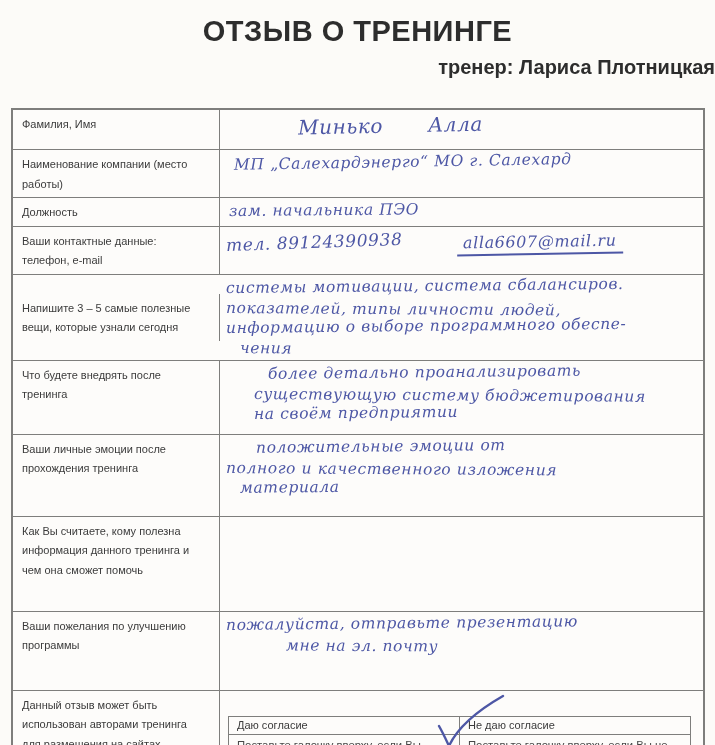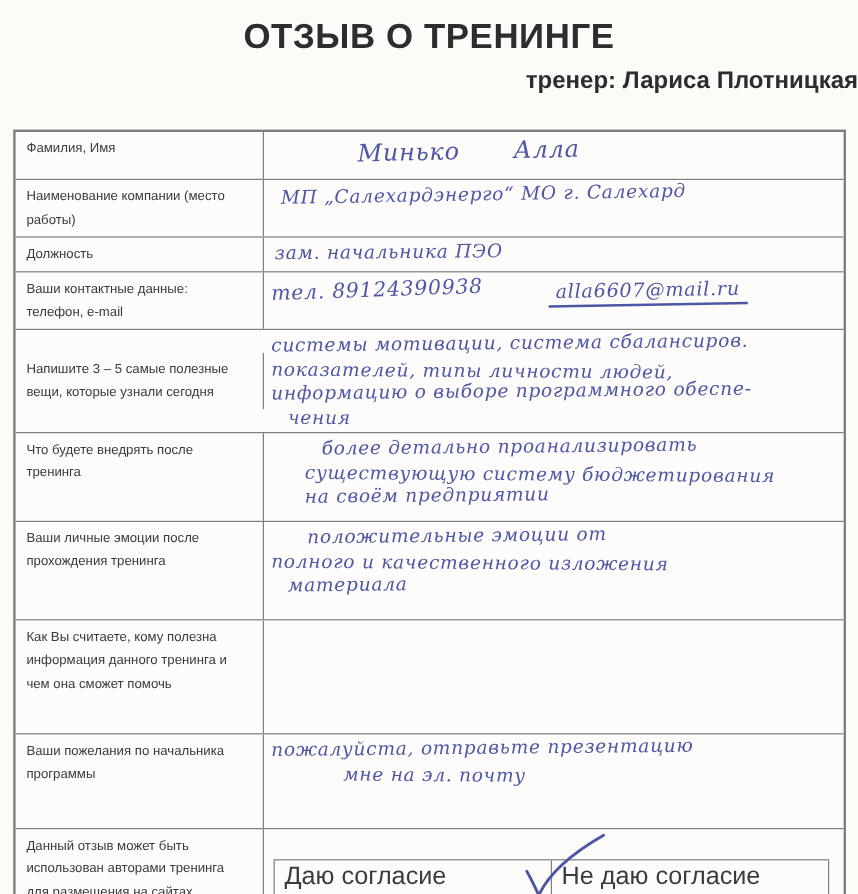--- a/index.html
+++ b/index.html
@@ -114,21 +114,21 @@
   
   .consent-wrap { position: relative; margin: 22px 6px 6px 2px; }
   .consent {
     display: flex;
     border: 1.6px solid #7e7e7c;
     background: #fdfcfa;
   }
   .consent-col { flex: 1; box-sizing: border-box; }
   .consent-col.yes { border-right: 1.5px solid #7e7e7c; }
   .consent-title {
-    font-size: 21px;
+    font-size: 11px;
     color: #3b3b3b;
     padding: 2px 8px 3px 8px;
     border-bottom: 1.4px solid #7e7e7c;
   }
   .consent-note {
     font-size: 11.3px;
     line-height: 13.5px;
     color: #474747;
     padding: 4px 8px 6px 8px;
   }
@@ -208,21 +208,21 @@
         <div class="hw hw-line indent-14">материала</div>
       </div>
     </div>
 
     <div class="row r7">
       <div class="cell label">Как Вы считаете, кому полезна информация данного тренинга и чем она сможет помочь</div>
       <div class="cell answer"></div>
     </div>
 
     <div class="row r8">
-      <div class="cell label">Ваши пожелания по начальника программы</div>
+      <div class="cell label">Ваши пожелания по улучшению программы</div>
       <div class="cell answer indent-14">
         <div class="hw hw-line">пожалуйста, отправьте презентацию</div>
         <div class="hw hw-line indent-60">мне на эл. почту</div>
       </div>
     </div>
 
     <div class="row r9">
       <div class="cell label">Данный отзыв может быть использован авторами тренинга для размещения на сайтах</div>
       <div class="cell answer">
         <div class="consent-wrap">

